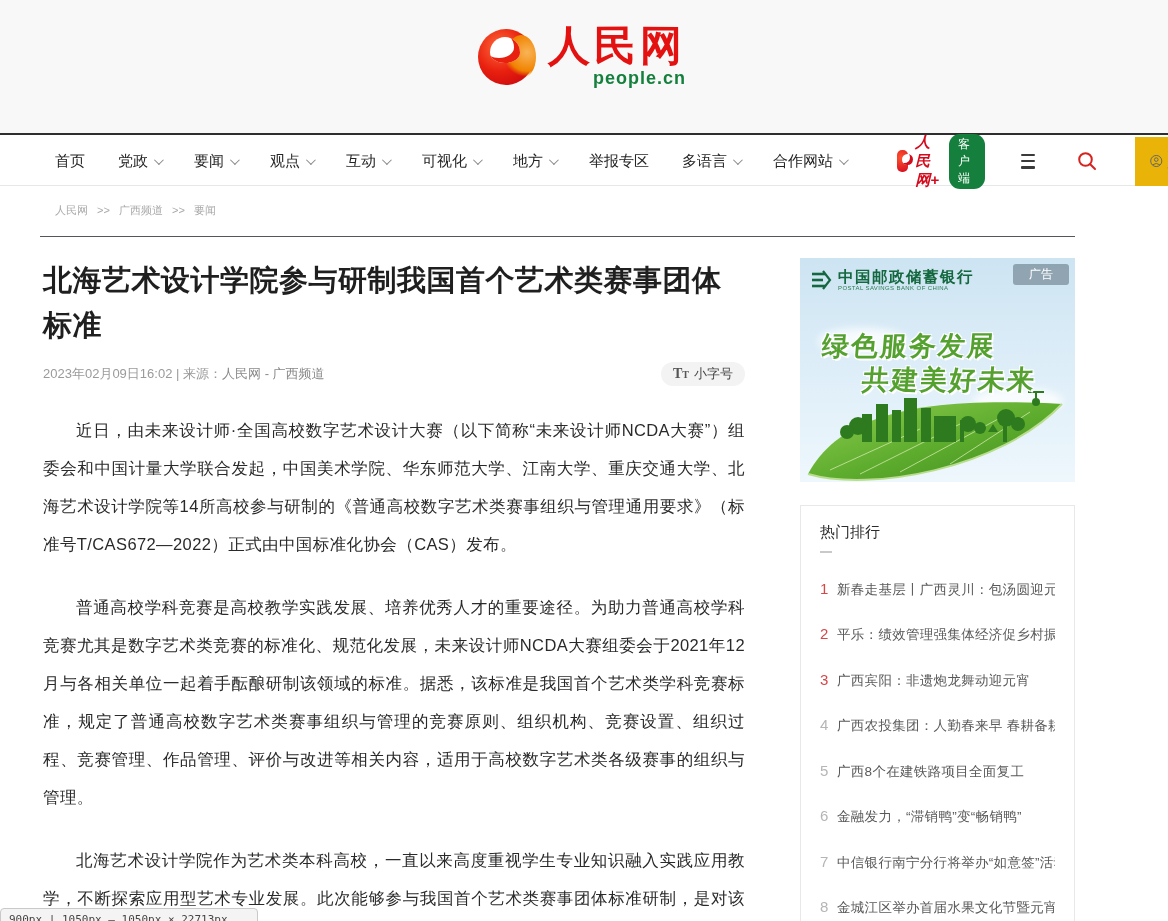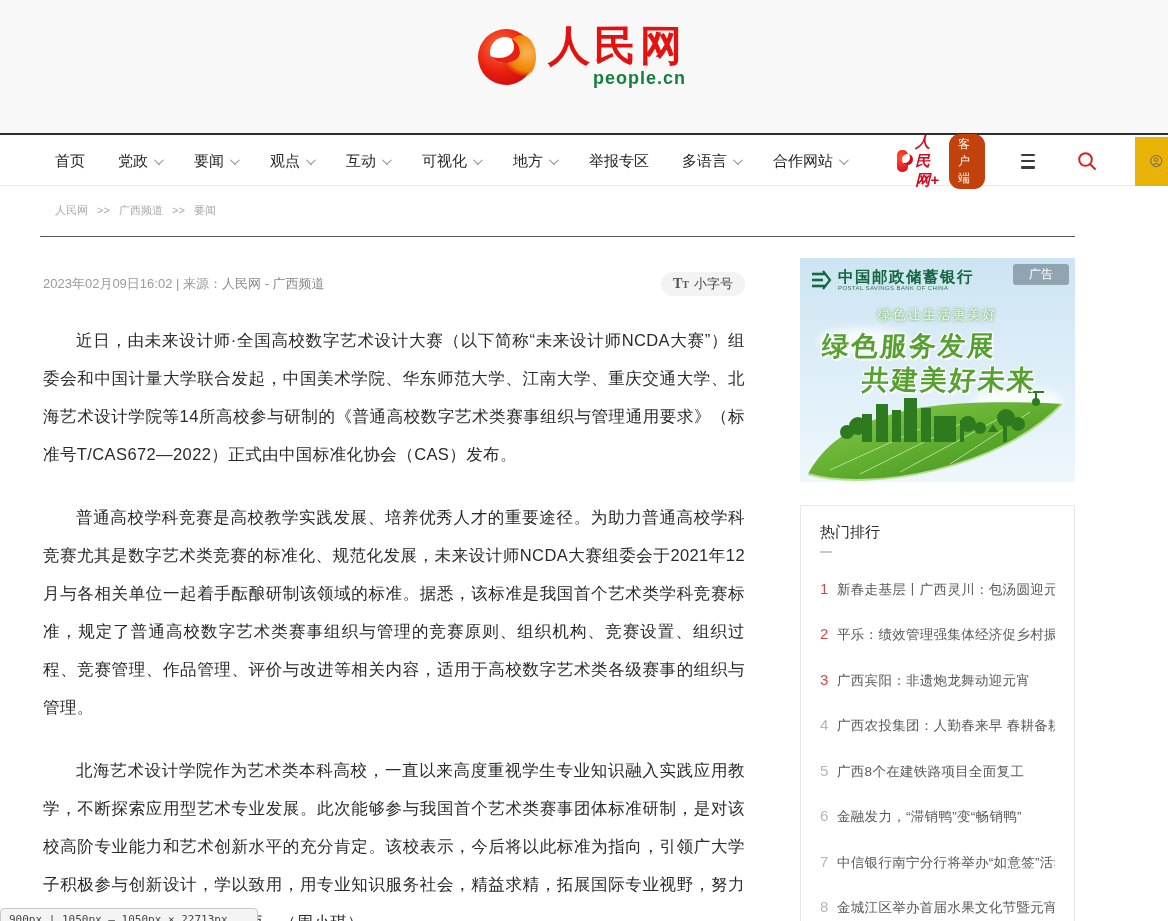--- a/index.html
+++ b/index.html
@@ -30,21 +30,21 @@
     cursor:pointer; white-space:nowrap; }
   .chev { width:7px; height:7px; border-right:1.5px solid #8a8a8a; border-bottom:1.5px solid #8a8a8a;
     transform:rotate(45deg) translateY(-2px); margin-left:6px; display:inline-block; }
   .nav-right { display:flex; align-items:center; margin-left:18px; height:49px;gap:12px; }
   .app-badge { display:flex; align-items:center; cursor:pointer; margin-right:24px; }
   .app-icon { width:22px; height:22px; border-radius:5px; position:relative;
     background:radial-gradient(circle at 35% 35%, #ff5230, #d40a1d); }
   .app-icon::after { content:""; position:absolute; left:5px; top:4px; width:11px; height:11px;
     border-radius:50%; background:#fff; box-shadow:inset -3px -2px 0 0 #d40a1d; }
   .app-brand { color:#d40a1d; font-size:15px; font-weight:bold; font-style:italic; margin:0 6px 0 7px; }
-  .app-client { background:#c2410c; color:#fff; font-size:12px; padding:2px 9px; border-radius:11px; }
+  .app-client { background:#15803d; color:#fff; font-size:12px; padding:2px 9px; border-radius:11px; }
   .hamburger { width:22px; height:15px; display:flex; flex-direction:column; justify-content:space-between;
     cursor:pointer; margin-right:30px; }
   .hamburger i { height:2.5px; background:#3a3a3a; border-radius:1px; }
   .search-btn { cursor:pointer; margin-right:26px; display:flex; align-items:center; }
   .login { height:49px; background:#eab308; display:flex; align-items:center; padding:0 15px;
     cursor:pointer; }
   .login span { font-size:14px; color:#333; margin-left:5px; }
 
   
   .breadcrumb { position:absolute; top:203px; left:55px; font-size:11px; color:#a9a9a9; }
@@ -189,20 +189,21 @@
   <span class="bc-part">人民网</span>
   <span class="bc-sep">&gt;&gt;</span>
   <span class="bc-part">广西频道</span>
   <span class="bc-sep">&gt;&gt;</span>
   <span class="bc-part">要闻</span>
 </div>
 
 <div class="content-rule"></div>
 
 <main class="article">
+  <h1>北海艺术设计学院参与研制我国首个艺术类赛事团体标准</h1>
   <div class="meta-row">
     <div class="meta-left">
       <span>2023年02月09日16:02</span>
       <span>|</span>
       <span>来源：</span><span class="src">人民网 - 广西频道</span>
     </div>
     <div class="font-btn">
       <span class="t-big">T</span>
       <span class="t-small">T</span>
       <span class="fb-label">小字号</span>
@@ -226,21 +227,20 @@
             <line x1="3" y1="12" x2="14" y2="12"></line>
             <line x1="3" y1="18" x2="16" y2="18"></line>
           <path d="M14,3 L21,12 L14,21" stroke-width="2.2"></path>
         </g>
       </svg>
       <div class="bank-names">
         <div class="bank-zh">中国邮政储蓄银行</div>
         <div class="bank-en">POSTAL SAVINGS BANK OF CHINA</div>
       </div>
     </div>
-    <div class="ad-tagline">绿色让生活更美好</div>
     <div class="ad-slogan1">绿色服务发展</div>
     <div class="ad-slogan2">共建美好未来</div>
     <svg class="leaf-art" width="275" height="112" viewBox="0 0 275 112">
       <defs>
         <linearGradient id="leafg" x1="0" y1="0" x2="1" y2="1">
           <stop offset="0" stop-color="#8fce4e"></stop>
             <stop offset="0.55" stop-color="#5cab2d"></stop>
             <stop offset="1" stop-color="#3f8c1d"></stop>
         </linearGradient>
       </defs>

